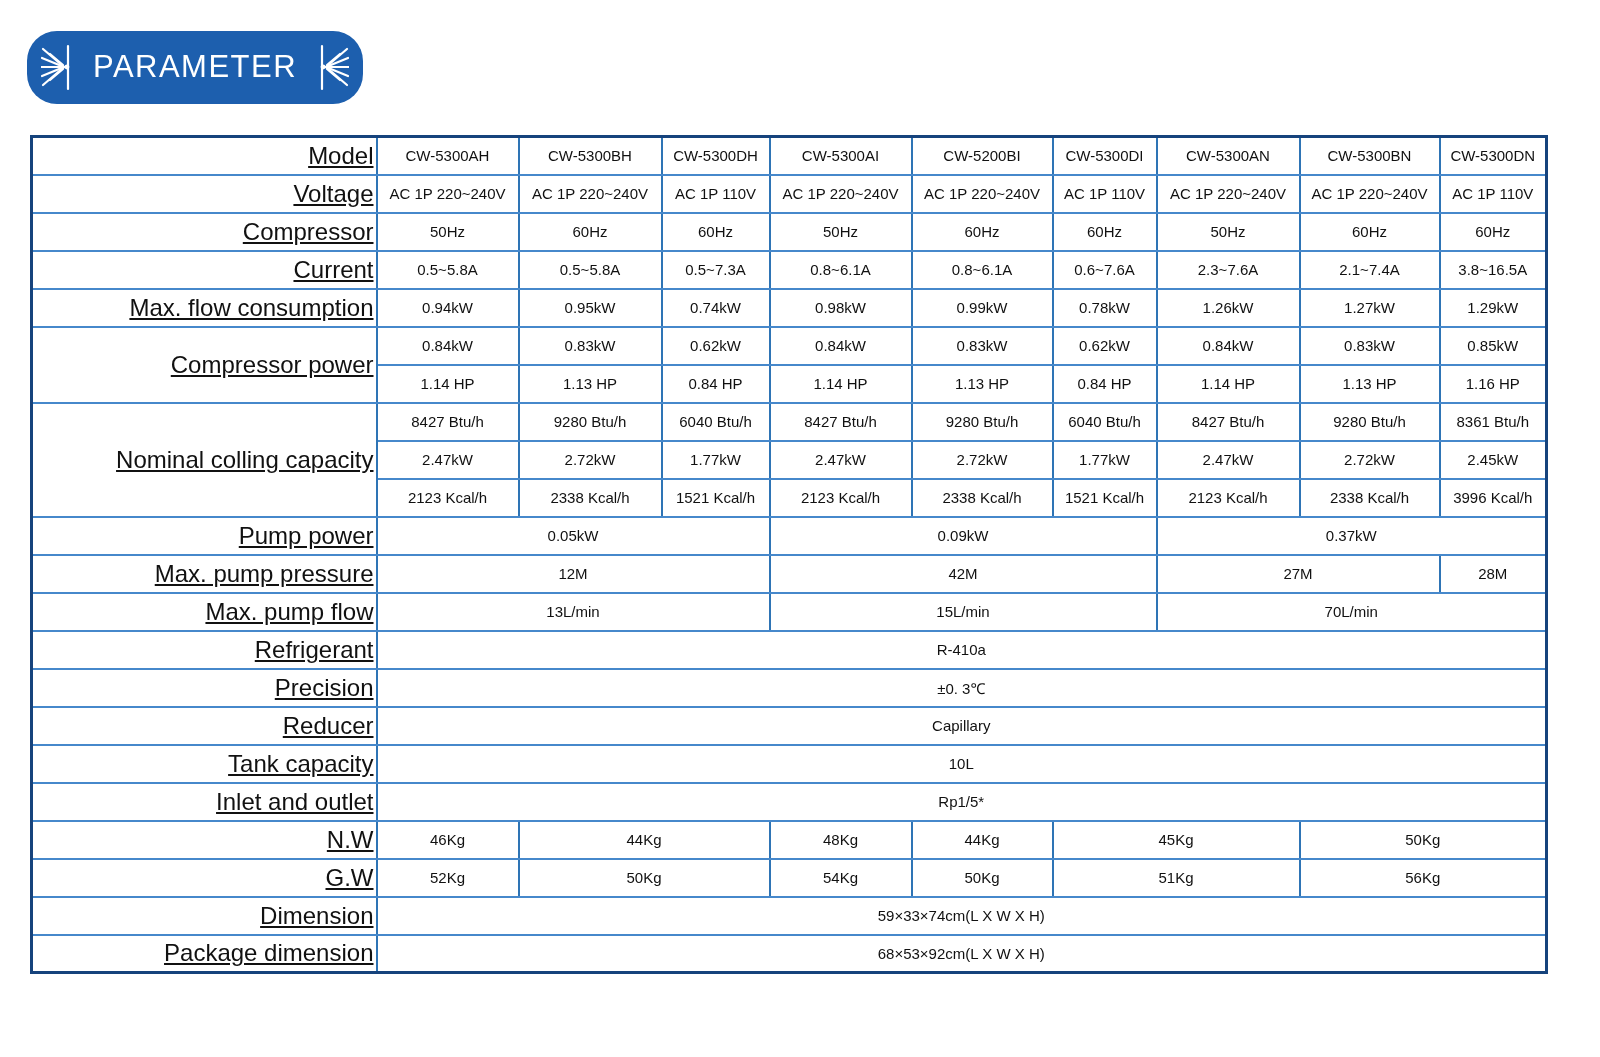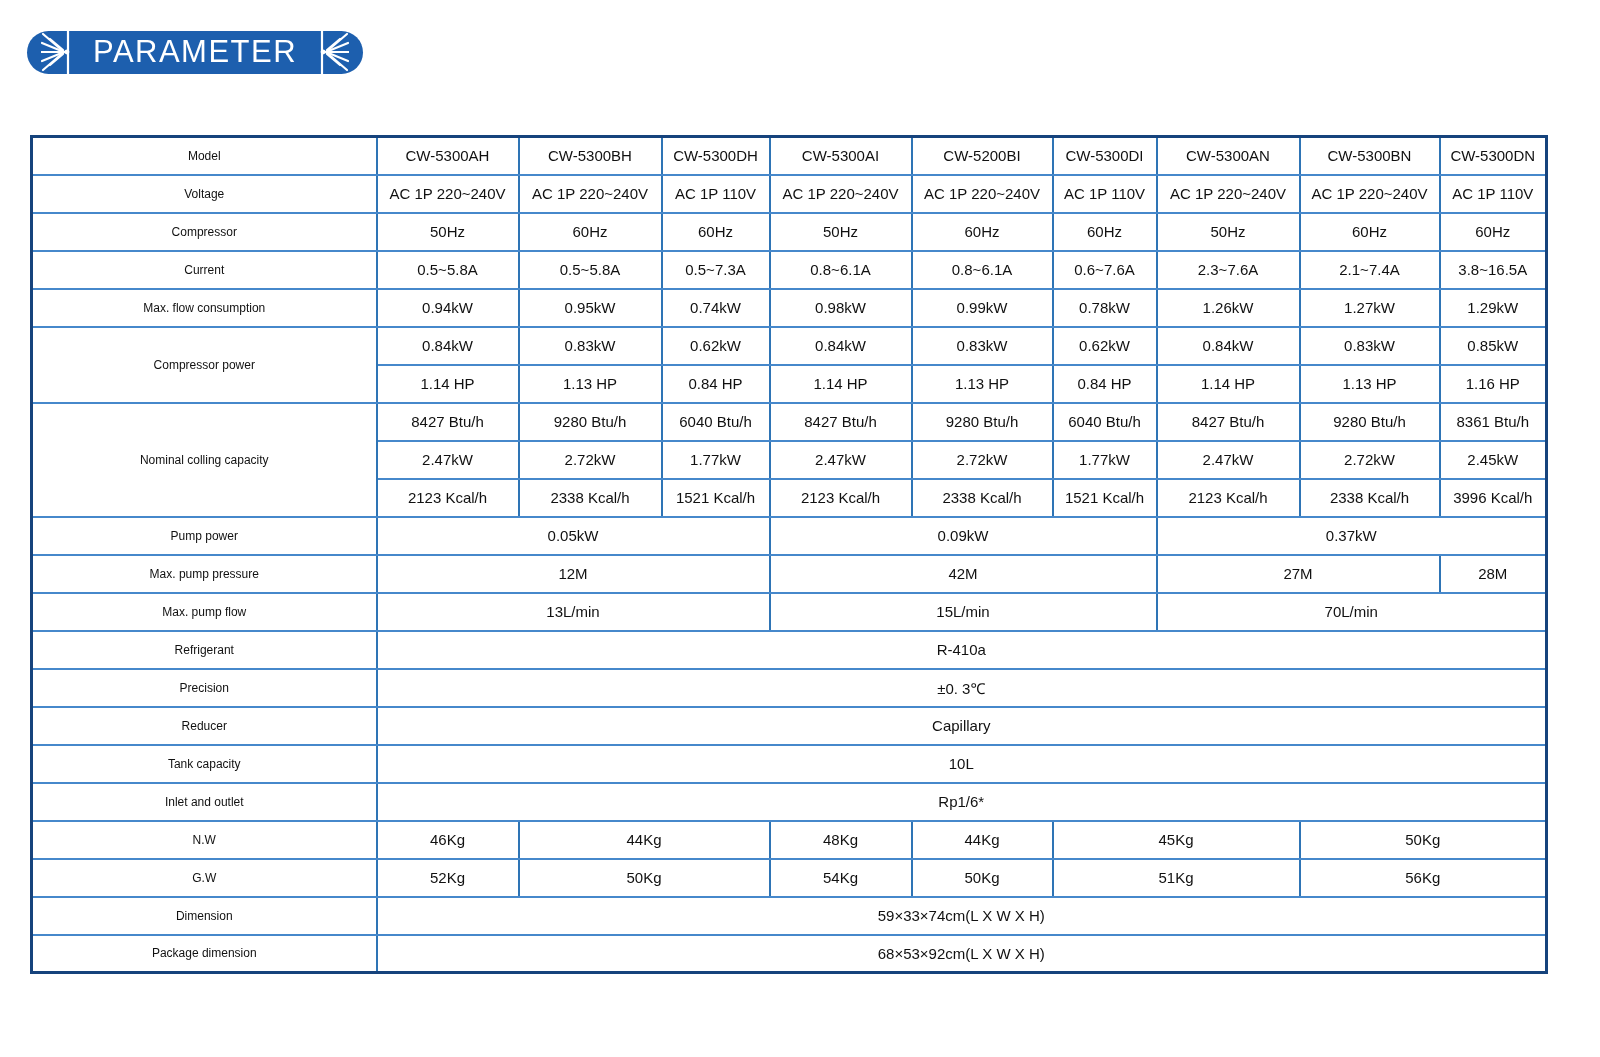--- a/index.html
+++ b/index.html
@@ -12,21 +12,21 @@
     position: relative;
     width: 1600px;
     height: 1057px;
     background: #ffffff;
     overflow: hidden;
   }
   .badge {
     position: absolute;
     left: 27px;
     top: 31px;
-    height: 43px;
+    height: 73px;
     display: inline-flex;
     align-items: center;
     gap: 12px;
     padding: 0 14px;
     background: #1d5fae;
     border-radius: 30px;
   }
   .badge .title {
     color: #ffffff;
     font-size: 31px;
@@ -51,23 +51,24 @@
     border-right: 2px solid #2e74b5;
     border-top: 2px solid #4688cb;
     border-bottom: 2px solid #4688cb;
     color: #111111;
     vertical-align: middle;
     overflow: hidden;
     white-space: nowrap;
     padding: 0 2px;
   }
   td.label {
-    text-align: center;
+    text-align: right;
     padding-left: 8px;
-    font-size: 12px;
+    font-size: 24px;
+    text-decoration: underline;
   }
   td.data {
     text-align: center;
     font-size: 15px;
   }
 </style>
 </head>
 <body>
 
 <div class="page">
@@ -265,21 +266,21 @@
         <tr>
           <td class="label" rowspan="1">Reducer</td>
           <td class="data" colspan="9">Capillary</td>
         </tr>
         <tr>
           <td class="label" rowspan="1">Tank capacity</td>
           <td class="data" colspan="9">10L</td>
         </tr>
         <tr>
           <td class="label" rowspan="1">Inlet and outlet</td>
-          <td class="data" colspan="9">Rp1/6*</td>
+          <td class="data" colspan="9">Rp1/5*</td>
         </tr>
         <tr>
           <td class="label" rowspan="1">N.W</td>
           <td class="data">46Kg</td>
           <td class="data" colspan="2">44Kg</td>
           <td class="data">48Kg</td>
           <td class="data">44Kg</td>
           <td class="data" colspan="2">45Kg</td>
           <td class="data" colspan="2">50Kg</td>
         </tr>

